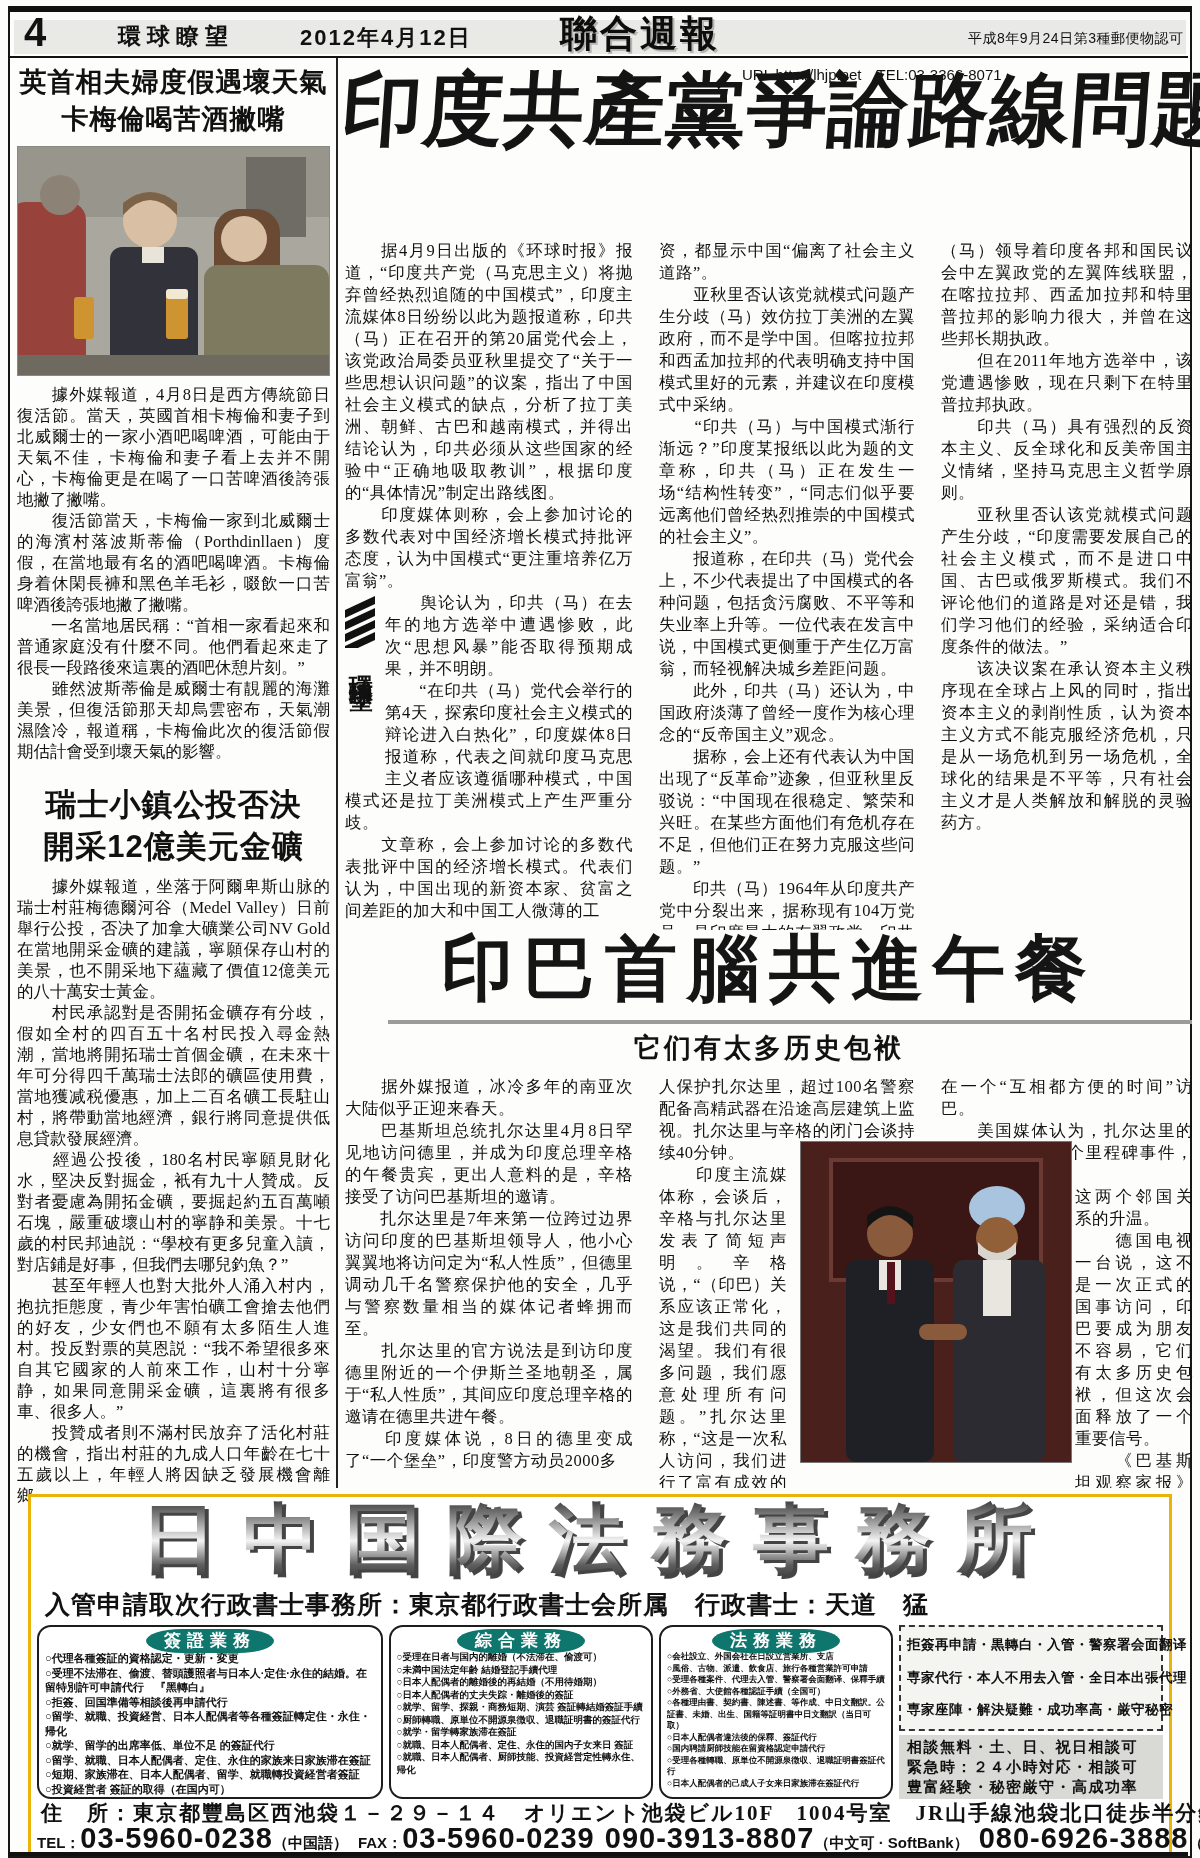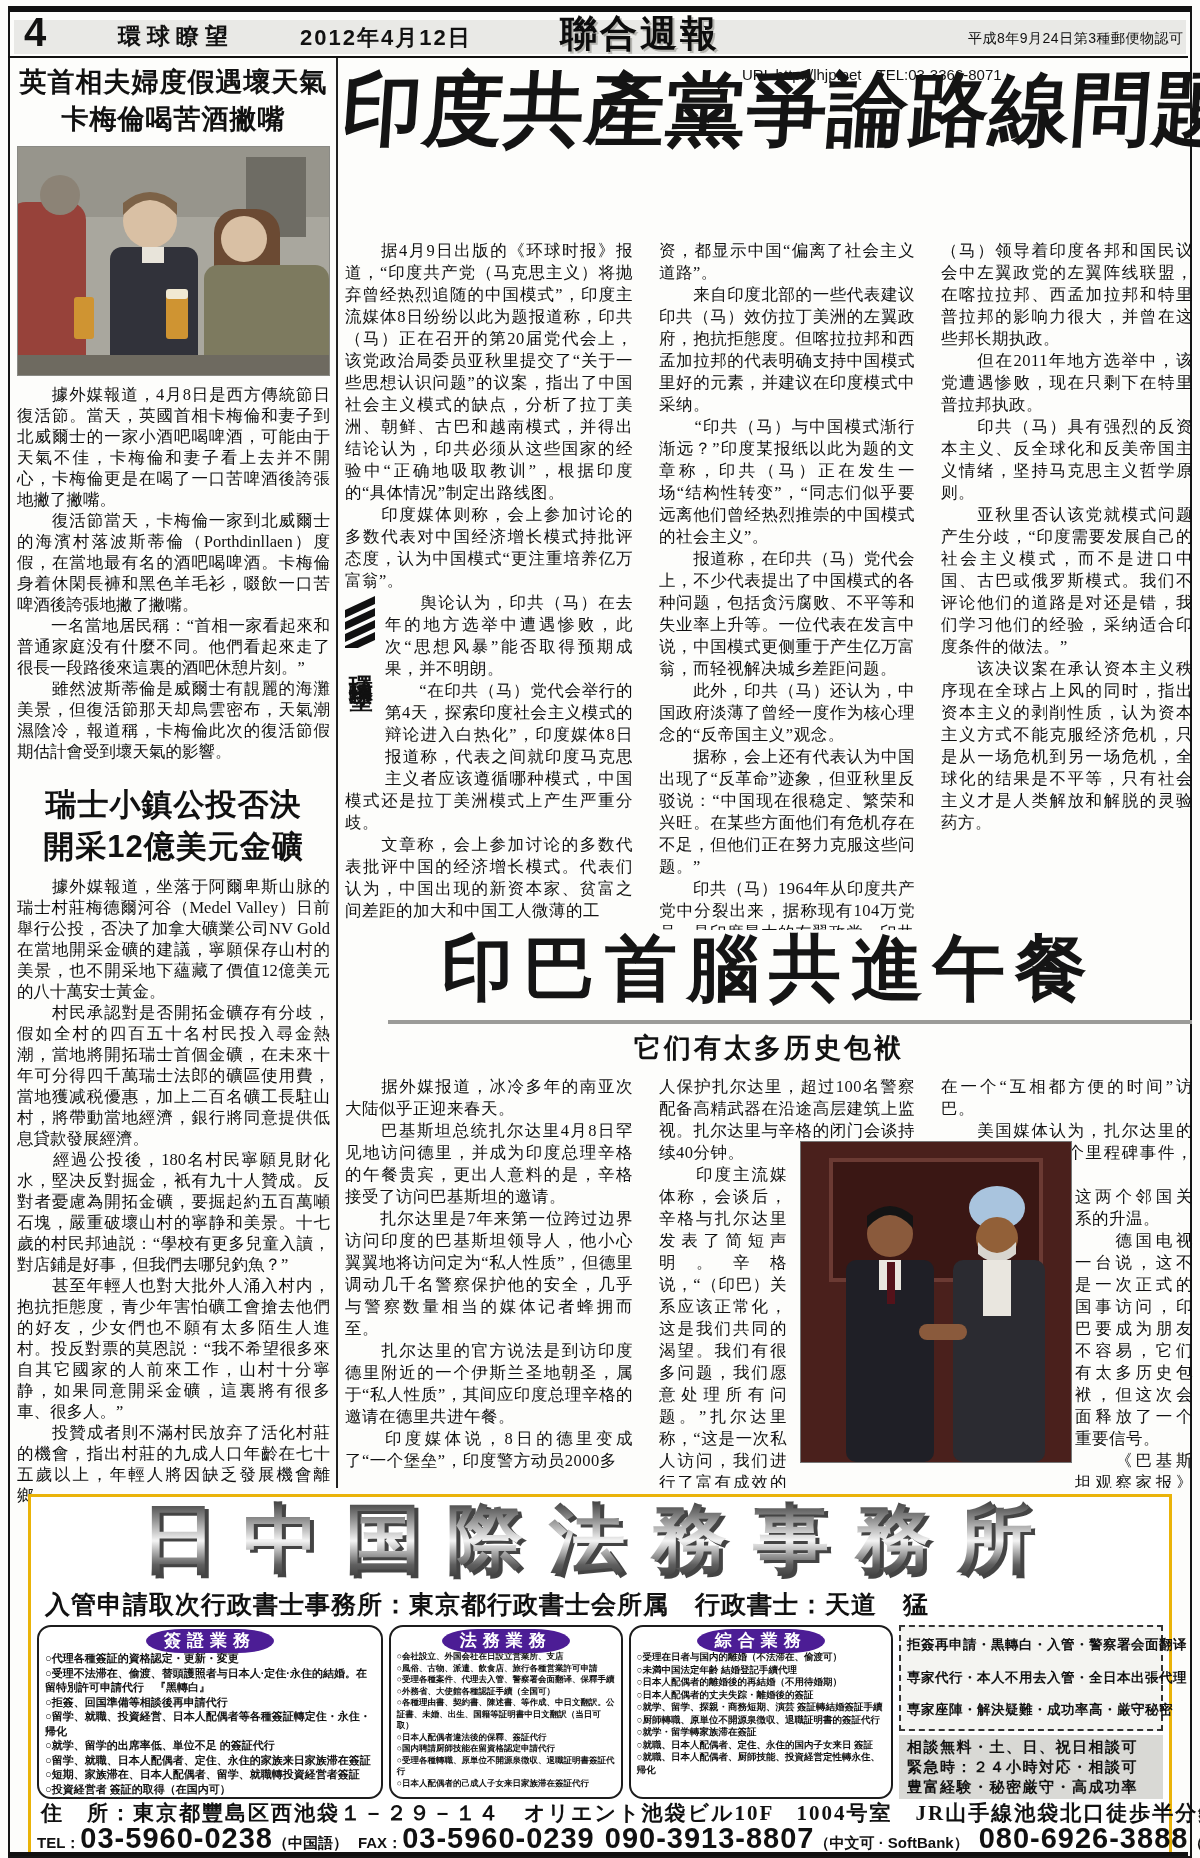--- a/index.html
+++ b/index.html
@@ -53,21 +53,21 @@
   .ad{position:absolute;left:28px;top:1494px;width:1138px;height:356px;border:3px solid #eab308;background:#fff;}
   .ad-title{position:absolute;left:0;top:-4px;width:100%;text-align:center;font:900 76px/92px "Liberation Sans","DejaVu Sans",sans-serif;
             letter-spacing:26px;white-space:nowrap;
             background:linear-gradient(180deg,#1e1e1e 0%,#8c8c8c 28%,#f4f4f4 52%,#5f5f5f 78%,#2b2b2b 100%);
             -webkit-background-clip:text;background-clip:text;color:transparent;
             filter:drop-shadow(4px 3px 0 #444);}
   .ad-reg{position:absolute;left:14px;top:92px;font:900 25px/32px "Liberation Serif",serif;letter-spacing:1px;white-space:nowrap;}
   .ad-boxes{position:absolute;left:6px;top:128px;width:1126px;height:174px;display:flex;gap:6px;}
   .abox{border:2px solid #1c1c1c;border-radius:14px;position:relative;padding:16px 6px 2px 6px;overflow:hidden;background:#fff;}
   .abox.b1{width:348px;} .abox.b2{width:230px;} .abox.b3{width:262px;}
-  .ribbon{position:absolute;left:50%;top:2px;transform:translateX(-50%);background:#4c1d95;color:#fff;border-radius:50% / 90%;
+  .ribbon{position:absolute;left:50%;top:2px;transform:translateX(-50%);background:#0f766e;color:#fff;border-radius:50% / 90%;
           padding:1px 18px;font:900 17px/22px "Liberation Sans",sans-serif;letter-spacing:6px;white-space:nowrap;}
   .abox ul{margin:8px 0 0 0;padding:0;list-style:none;}
   .b1 ul li{font:600 11px/14.5px "Liberation Sans",sans-serif;}
   .b2 ul li{font:600 8.5px/11.5px "Liberation Sans",sans-serif;}
   .b3 ul li{font:600 9.5px/12.5px "Liberation Sans",sans-serif;}
   .rightpanel{width:264px;display:flex;flex-direction:column;gap:4px;}
   .dashedbox{border:2px dashed #333;background:#f4f4f1;height:100px;padding:2px 6px;display:flex;flex-direction:column;justify-content:space-around;}
   .dashedbox div{font:900 13.5px/16px "Liberation Sans",sans-serif;letter-spacing:.5px;white-space:nowrap;}
   .graybox{background:#d9d9d5;height:62px;padding:2px 8px;display:flex;flex-direction:column;justify-content:space-around;}
   .graybox div{font:900 15px/17px "Liberation Sans",sans-serif;letter-spacing:1.5px;white-space:nowrap;}
@@ -152,21 +152,21 @@
       </div>
       <div>
           <p>　　舆论认为，印共（马）在去年的地方选举中遭遇惨败，此次“思想风暴”能否取得预期成果，并不明朗。</p>
           <p>　　“在印共（马）党代会举行的第4天，探索印度社会主义模式的辩论进入白热化”，印度媒体8日报道称，代表之间就印度马克思主义者应该遵循哪种模式，中国模式还是拉丁美洲模式上产生严重分歧。</p>
           <p>　　文章称，会上参加讨论的多数代表批评中国的经济增长模式。代表们认为，中国出现的新资本家、贫富之间差距的加大和中国工人微薄的工</p>
         </div>
     </div>
     <div class="col c2">
       <div>
           <p>资，都显示中国“偏离了社会主义道路”。</p>
-          <p>　　来自印度北部的一些代表建议印共（马）效仿拉丁美洲的左翼政府，抱抗拒態度。但喀拉拉邦和西孟加拉邦的代表明确支持中国模式里好的元素，并建议在印度模式中采纳。</p>
+          <p>　　亚秋里否认该党就模式问题产生分歧（马）效仿拉丁美洲的左翼政府，而不是学中国。但喀拉拉邦和西孟加拉邦的代表明确支持中国模式里好的元素，并建议在印度模式中采纳。</p>
           <p>　　“印共（马）与中国模式渐行渐远？”印度某报纸以此为题的文章称，印共（马）正在发生一场“结构性转变”，“同志们似乎要远离他们曾经热烈推崇的中国模式的社会主义”。</p>
           <p>　　报道称，在印共（马）党代会上，不少代表提出了中国模式的各种问题，包括贪污腐败、不平等和失业率上升等。一位代表在发言中说，中国模式更侧重于产生亿万富翁，而轻视解决城乡差距问题。</p>
           <p>　　此外，印共（马）还认为，中国政府淡薄了曾经一度作为核心理念的“反帝国主义”观念。</p>
           <p>　　据称，会上还有代表认为中国出现了“反革命”迹象，但亚秋里反驳说：“中国现在很稳定、繁荣和兴旺。在某些方面他们有危机存在不足，但他们正在努力克服这些问题。”</p>
           <p>　　印共（马）1964年从印度共产党中分裂出来，据称现有104万党员，是印度最大的左翼政党。印共</p>
         </div>
     </div>
     <div class="col c3">
       <div>
           <p>（马）领导着印度各邦和国民议会中左翼政党的左翼阵线联盟，在喀拉拉邦、西孟加拉邦和特里普拉邦的影响力很大，并曾在这些邦长期执政。</p>
@@ -241,48 +241,48 @@
             <li>○代理各種簽証的資格認定・更新・変更</li>
             <li>○受理不法滞在、偷渡、替頭護照者与日本人·定住·永住的結婚。在留特別許可申請代行　『黑轉白』</li>
             <li>○拒簽、回国準備等相談後再申請代行</li>
             <li>○留学、就職、投資経営、日本人配偶者等各種簽証轉定住・永住・帰化</li>
             <li>○就学、留学的出席率低、単位不足 的簽証代行</li>
             <li>○留学、就職、日本人配偶者、定住、永住的家族来日家族滞在簽証</li>
             <li>○短期、家族滞在、日本人配偶者、留学、就職轉投資経営者簽証</li>
             <li>○投資経営者 簽証的取得（在国内可）</li>
           </ul>
       </div>
+      <div class="abox b3">
+        <div class="ribbon">綜合業務</div>
+        <ul>
+            <li>○受理在日者与国内的離婚（不法滞在、偷渡可）</li>
+            <li>○未満中国法定年齢 結婚登記手續代理</li>
+            <li>○日本人配偶者的離婚後的再結婚（不用待婚期）</li>
+            <li>○日本人配偶者的丈夫失踪・離婚後的簽証</li>
+            <li>○就学、留学、探親・商務短期、演芸 簽証轉結婚簽証手續</li>
+            <li>○厨師轉職、原単位不開源泉徴収、退職証明書的簽証代行</li>
+            <li>○就学・留学轉家族滞在簽証</li>
+            <li>○就職、日本人配偶者、定住、永住的国内子女来日 簽証</li>
+            <li>○就職、日本人配偶者、厨師技能、投資経営定性轉永住、帰化</li>
+          </ul>
+      </div>
       <div class="abox b2">
         <div class="ribbon">法務業務</div>
         <ul>
             <li>○会社設立、外国会社在日設立営業所、支店</li>
             <li>○風俗、古物、派遣、飲食店、旅行各種営業許可申請</li>
             <li>○受理各種案件、代理去入管、警察署会面翻译、保釋手續</li>
             <li>○外務省、大使館各種認証手續（全国可）</li>
             <li>○各種理由書、契約書、陳述書、等作成、中日文翻訳。公証書、未婚、出生、国籍等証明書中日文翻訳（当日可取）</li>
             <li>○日本人配偶者違法後的保釋、簽証代行</li>
             <li>○国内聘請厨師技能在留資格認定申請代行</li>
             <li>○受理各種轉職、原単位不開源泉徴収、退職証明書簽証代行</li>
             <li>○日本人配偶者的己成人子女来日家族滞在簽証代行</li>
           </ul>
       </div>
-      <div class="abox b3">
-        <div class="ribbon">綜合業務</div>
-        <ul>
-            <li>○受理在日者与国内的離婚（不法滞在、偷渡可）</li>
-            <li>○未満中国法定年齢 結婚登記手續代理</li>
-            <li>○日本人配偶者的離婚後的再結婚（不用待婚期）</li>
-            <li>○日本人配偶者的丈夫失踪・離婚後的簽証</li>
-            <li>○就学、留学、探親・商務短期、演芸 簽証轉結婚簽証手續</li>
-            <li>○厨師轉職、原単位不開源泉徴収、退職証明書的簽証代行</li>
-            <li>○就学・留学轉家族滞在簽証</li>
-            <li>○就職、日本人配偶者、定住、永住的国内子女来日 簽証</li>
-            <li>○就職、日本人配偶者、厨師技能、投資経営定性轉永住、帰化</li>
-          </ul>
-      </div>
       <div class="rightpanel">
         <div class="dashedbox">
 
         <div>拒簽再申請・黒轉白・入管・警察署会面翻译</div>
             <div>専家代行・本人不用去入管・全日本出張代理</div>
             <div>専家座陣・解決疑難・成功率高・厳守秘密</div>
           </div>
         <div class="graybox">
 
         <div>相談無料・土、日、祝日相談可</div>

